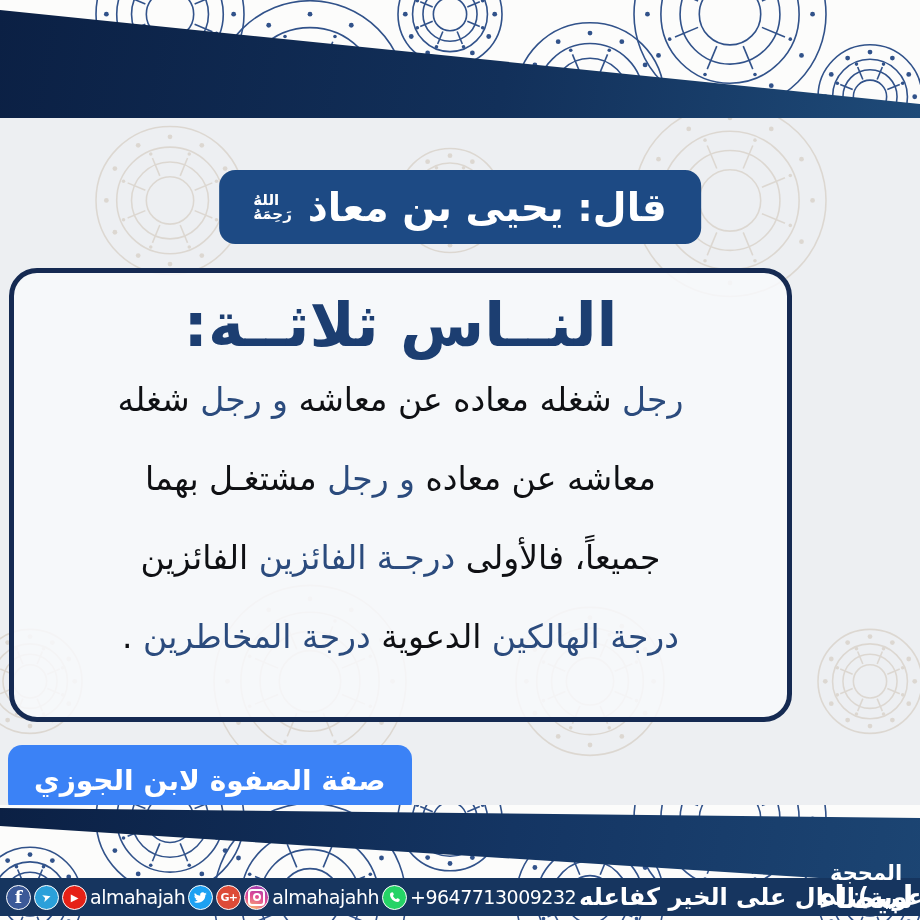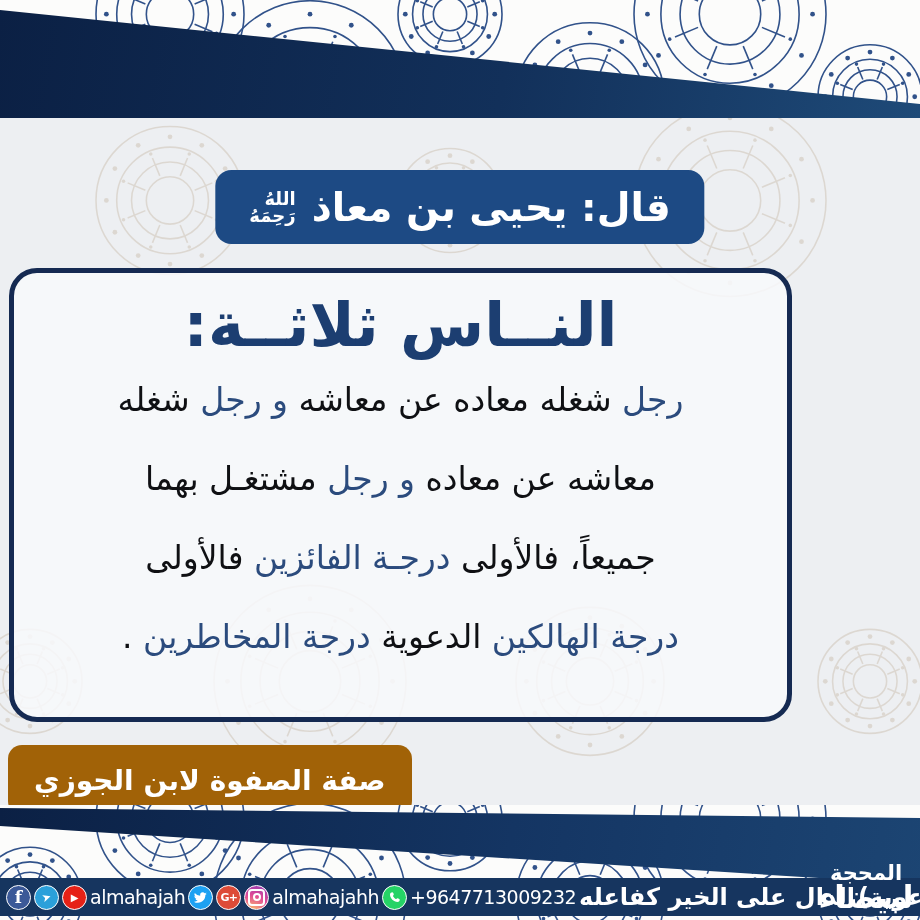--- a/index.html
+++ b/index.html
@@ -17,32 +17,32 @@
      clip-path:polygon(0 10px,100% 104px,100% 100%,0 100%);}
   .bottom-wedge{position:absolute;inset:0;
      background:linear-gradient(100deg,#0b2044 0%,#143563 55%,#1c4573 100%);
      clip-path:polygon(0 3px,100% 13px,100% 73px,89% 73px,0 21px);}
 
   
   .title-bar{position:absolute;top:170px;left:50%;transform:translateX(-50%);
      height:74px;background:#1d4a84;border-radius:16px;display:flex;direction:rtl;
      align-items:center;gap:16px;padding:0 34px;color:#fff;white-space:nowrap;}
   .title-text{font-size:39px;font-weight:bold;}
-  .seal{font-size:18px;line-height:.95;font-weight:bold;text-align:right;}
+  .seal{font-size:15px;line-height:.95;font-weight:bold;text-align:left;}
 
   
   .quote-box{position:absolute;top:268px;left:9px;width:783px;height:454px;
      box-sizing:border-box;border:5px solid #152a52;border-radius:28px;
      background:rgba(248,249,251,.84);text-align:center;}
   .q-heading{font-size:61px;font-weight:bold;color:#1c3e71;margin-top:16px;direction:rtl;}
   .qline{font-size:33px;font-weight:normal;line-height:79px;direction:rtl;white-space:nowrap;text-align:center;}
   .seg-blue{color:#2b4b7d;} .seg-black{color:#0f1013;}
 
   
-  .source-label{position:absolute;top:745px;left:8px;height:70px;background:#a16207;
+  .source-label{position:absolute;top:745px;left:8px;height:70px;background:#3b82f6;
      border-radius:14px;color:#fff;font-size:28px;font-weight:bold;
      display:flex;align-items:center;padding:0 26px;direction:rtl;}
 
   
   .bottom-bar{position:absolute;left:0;top:73px;width:920px;height:38px;background:#16355f;
      display:flex;align-items:center;gap:3px;padding:0 104px 0 6px;box-sizing:border-box;}
   .s-ic{width:25px;height:25px;border-radius:50%;flex:0 0 auto;display:flex;
      align-items:center;justify-content:center;border:1.5px solid #fff;box-sizing:border-box;
      color:#fff;font-weight:bold;overflow:hidden;}
   .s-ic svg{width:15px;height:15px;display:block;}
@@ -536,21 +536,21 @@
     <span class="seal">
       <span>اللهُ</span><br><span>رَحِمَهُ</span>
     </span>
   </div>
 
   <div class="quote-box">
     <div class="q-heading">النــاس ثلاثــة:</div>
     <div id="quote-lines">
         <div class="qline"><span class="seg-blue">رجل</span><span class="seg-black"> شغله معاده عن معاشه </span><span class="seg-blue">و رجل</span><span class="seg-black"> شغله</span></div>
         <div class="qline"><span class="seg-black">معاشه عن معاده </span><span class="seg-blue">و رجل</span><span class="seg-black"> مشتغـل بهما</span></div>
-        <div class="qline"><span class="seg-black">جميعاً، فالأولى </span><span class="seg-blue">درجـة الفائزين</span><span class="seg-black"> فالأولى</span></div>
+        <div class="qline"><span class="seg-black">جميعاً، فالأولى </span><span class="seg-blue">درجـة الفائزين</span><span class="seg-black"> الفائزين</span></div>
         <div class="qline"><span class="seg-blue">درجة الهالكين</span><span class="seg-black"> الدعوية </span><span class="seg-blue">درجة المخاطرين</span><span class="seg-black"> .</span></div>
       </div>
   </div>
 
   <div class="source-label">
     <span>صفة الصفوة لابن الجوزي</span>
   </div>
 
   <div class="bottom-zone">
     <svg class="ornament" preserveAspectRatio="none" viewBox="0 0 920 115">

